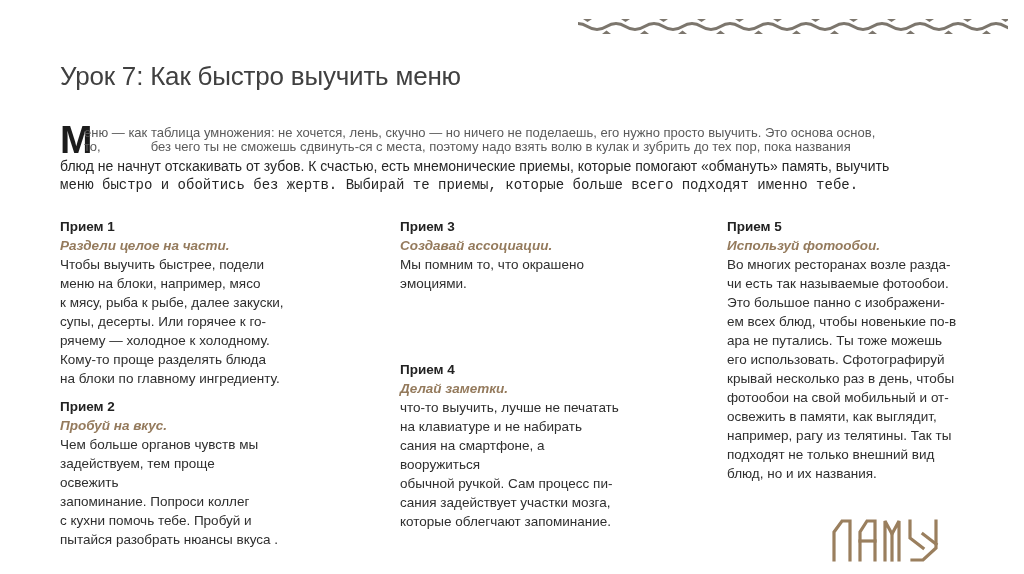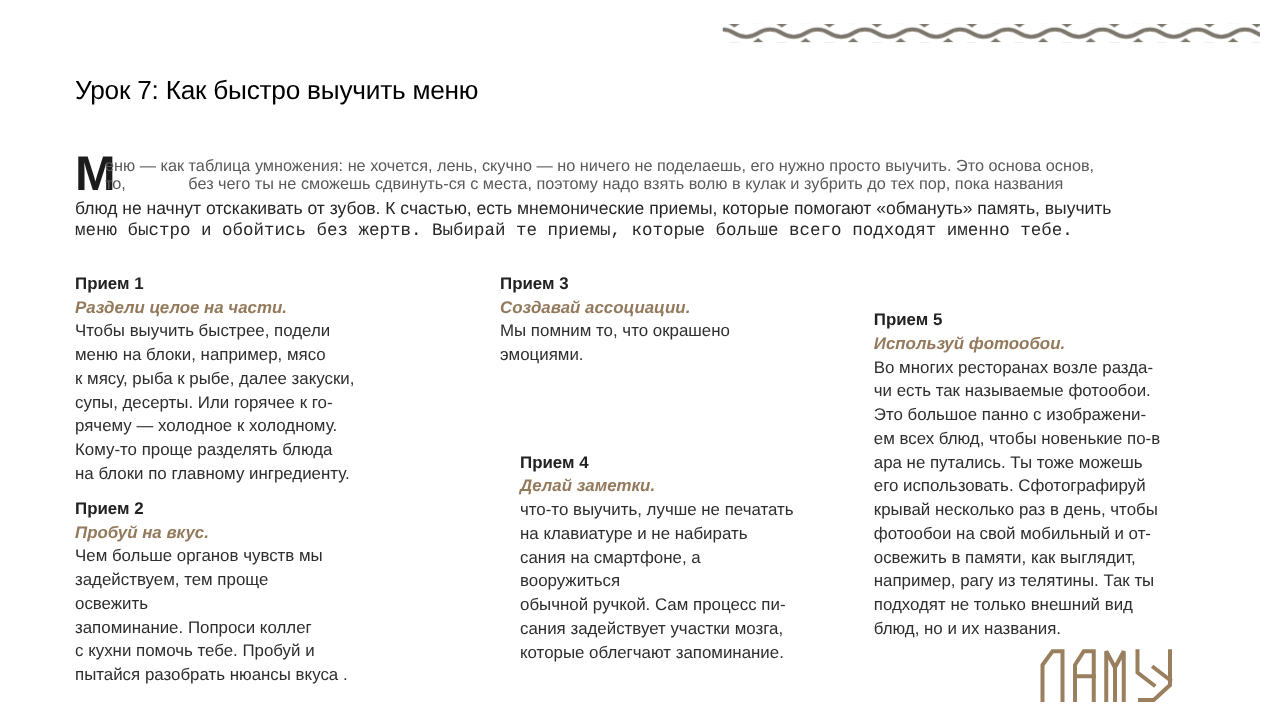--- a/index.html
+++ b/index.html
@@ -5,21 +5,21 @@
   html, body { margin: 0; padding: 0; }
   body {
     width: 1024px; height: 574px; overflow: hidden;
     background: #ffffff; position: relative;
     font-family: "Liberation Sans", "DejaVu Sans", sans-serif;
     color: #2b2b2b;
   }
   .ornament { position: absolute; left: 578px; top: 19px; width: 430px; height: 15px; }
   .title {
     position: absolute; left: 60px; top: 61px;
-    font-size: 21px; color: #000000; letter-spacing: -0.2px;
+    font-size: 26px; color: #404040; letter-spacing: -0.2px;
   }
   .intro { position: absolute; left: 60px; top: 124px; width: 880px; }
   .dropcap {
     position: absolute; left: 0; top: 0;
     font-size: 39px; font-weight: bold; line-height: 32px; color: #1c1c1c;
     font-family: "Liberation Sans", sans-serif;
   }
   .intro .line { font-size: 13px; line-height: 14px; color: #5a5a5a; white-space: nowrap; }
   .intro .l1 { position: absolute; left: 24px; top: 2px; }
   .intro .l2 { position: absolute; left: 24px; top: 16px; }
@@ -88,35 +88,35 @@
 
 <div class="tip" style="left:400px; top:217px;">
   <div class="tip-head">Прием 3</div>
   <div class="tip-sub">Создавай ассоциации.</div>
   <div class="tip-body">
     <div>Мы помним то, что окрашено</div>
     <div>эмоциями.</div>
   </div>
 </div>
 
-<div class="tip" style="left:400px; top:360px;margin-left:16px;">
+<div class="tip" style="left:400px; top:360px;">
   <div class="tip-head">Прием 4</div>
   <div class="tip-sub">Делай заметки.</div>
   <div class="tip-body">
     <div>что-то выучить, лучше не печатать</div>
     <div>на клавиатуре и не набирать</div>
     <div>сания на смартфоне, а</div>
     <div>вооружиться</div>
     <div>обычной ручкой. Сам процесс пи-</div>
     <div>сания задействует участки мозга,</div>
     <div>которые облегчают запоминание.</div>
   </div>
 </div>
 
-<div class="tip" style="left:699px; top:217px;margin-top:29px;">
+<div class="tip" style="left:727px; top:217px;">
   <div class="tip-head">Прием 5</div>
   <div class="tip-sub">Используй фотообои.</div>
   <div class="tip-body">
     <div>Во многих ресторанах возле разда-</div>
     <div>чи есть так называемые фотообои.</div>
     <div>Это большое панно с изображени-</div>
     <div>ем всех блюд, чтобы новенькие по-в</div>
     <div>ара не путались. Ты тоже можешь</div>
     <div>его использовать. Сфотографируй</div>
     <div>крывай несколько раз в день, чтобы</div>

